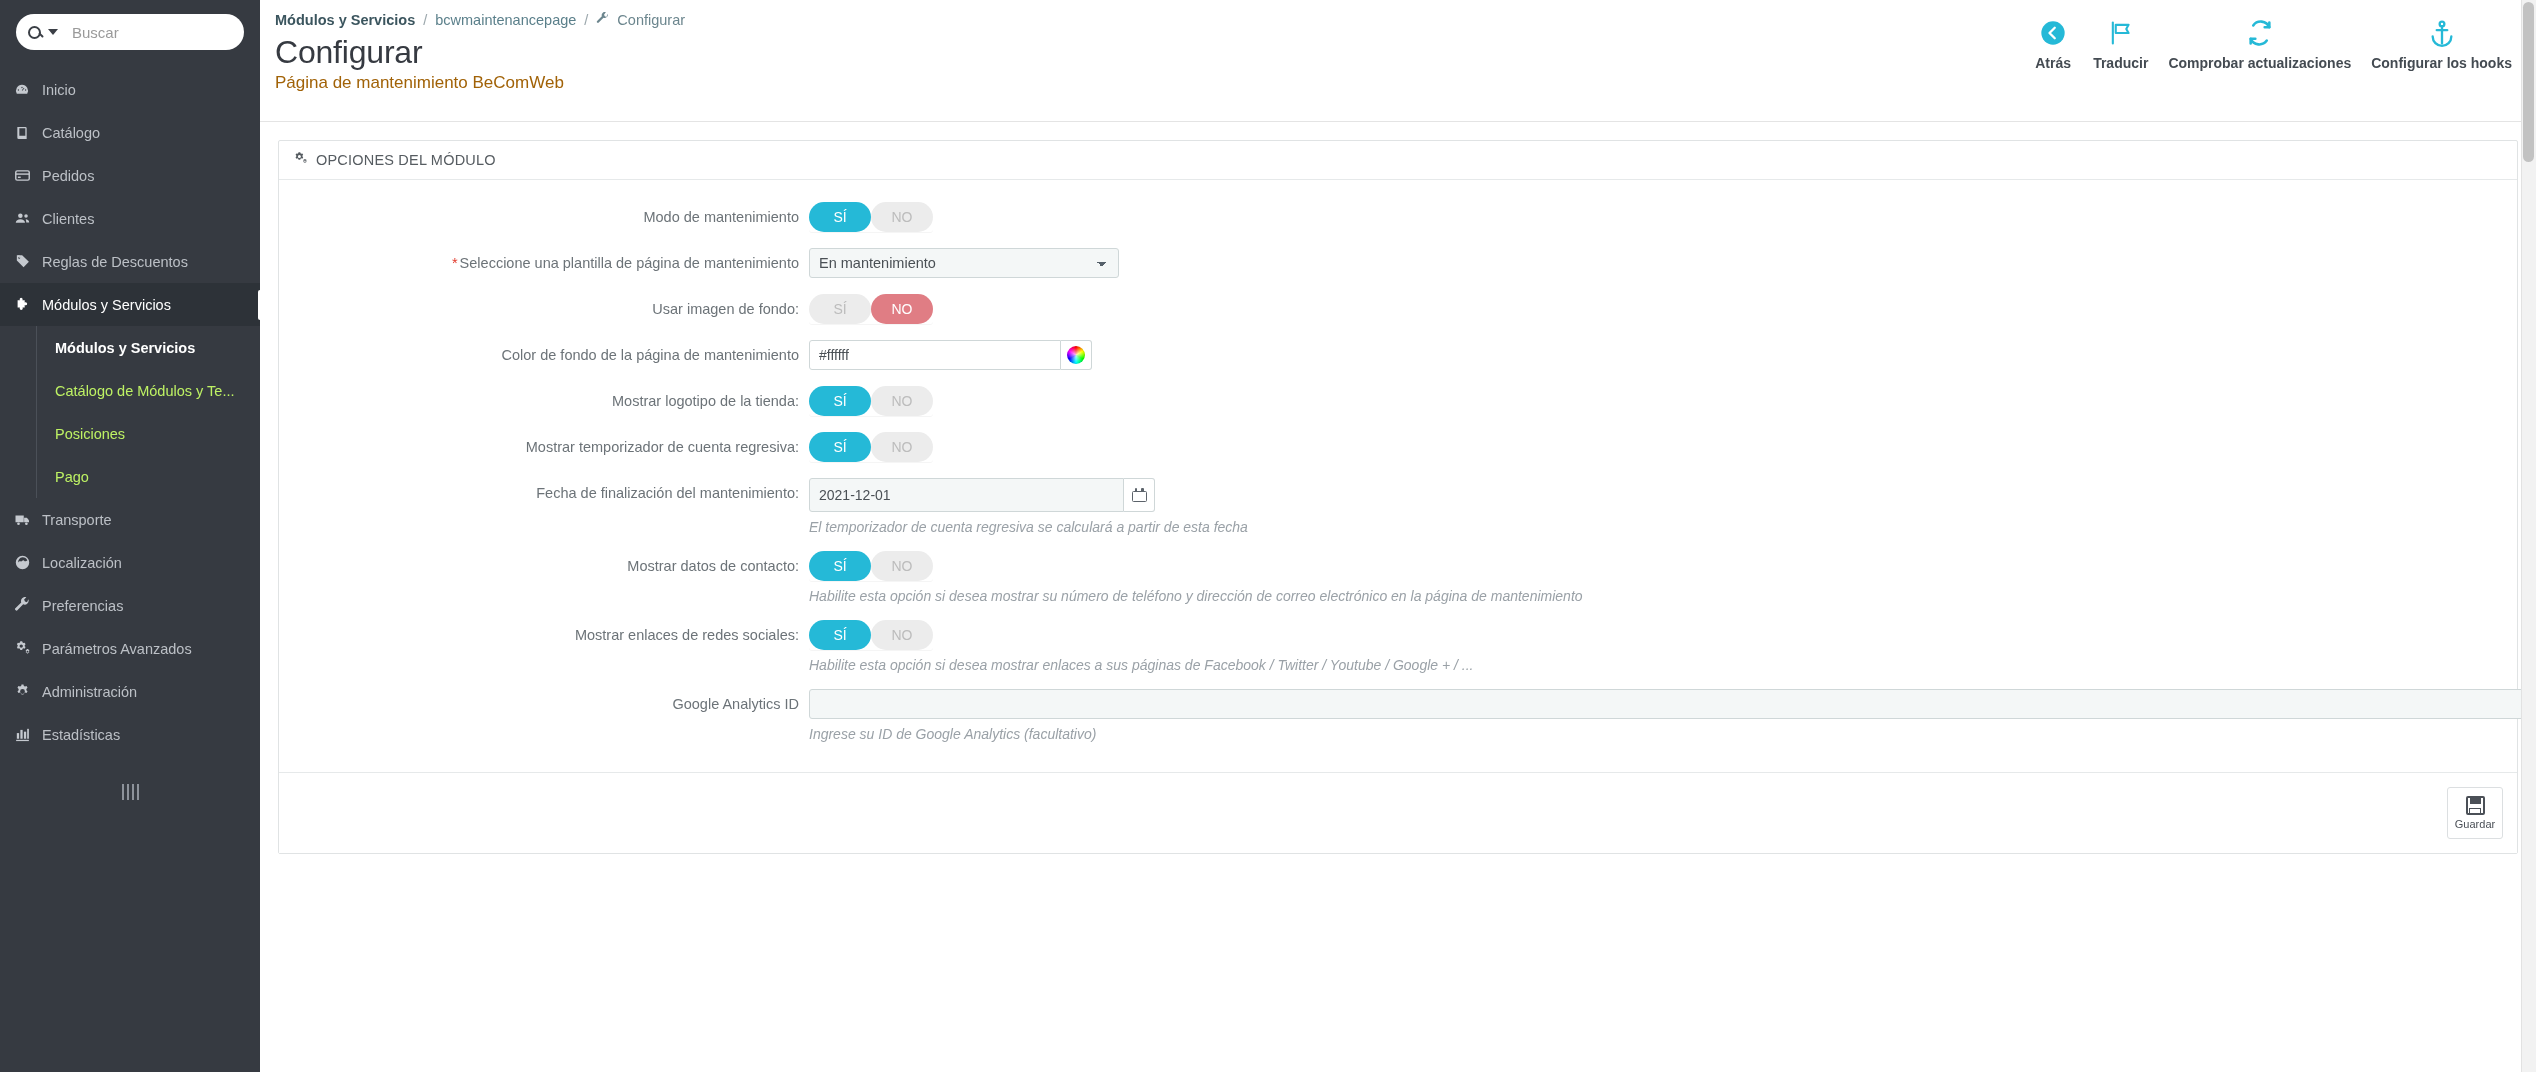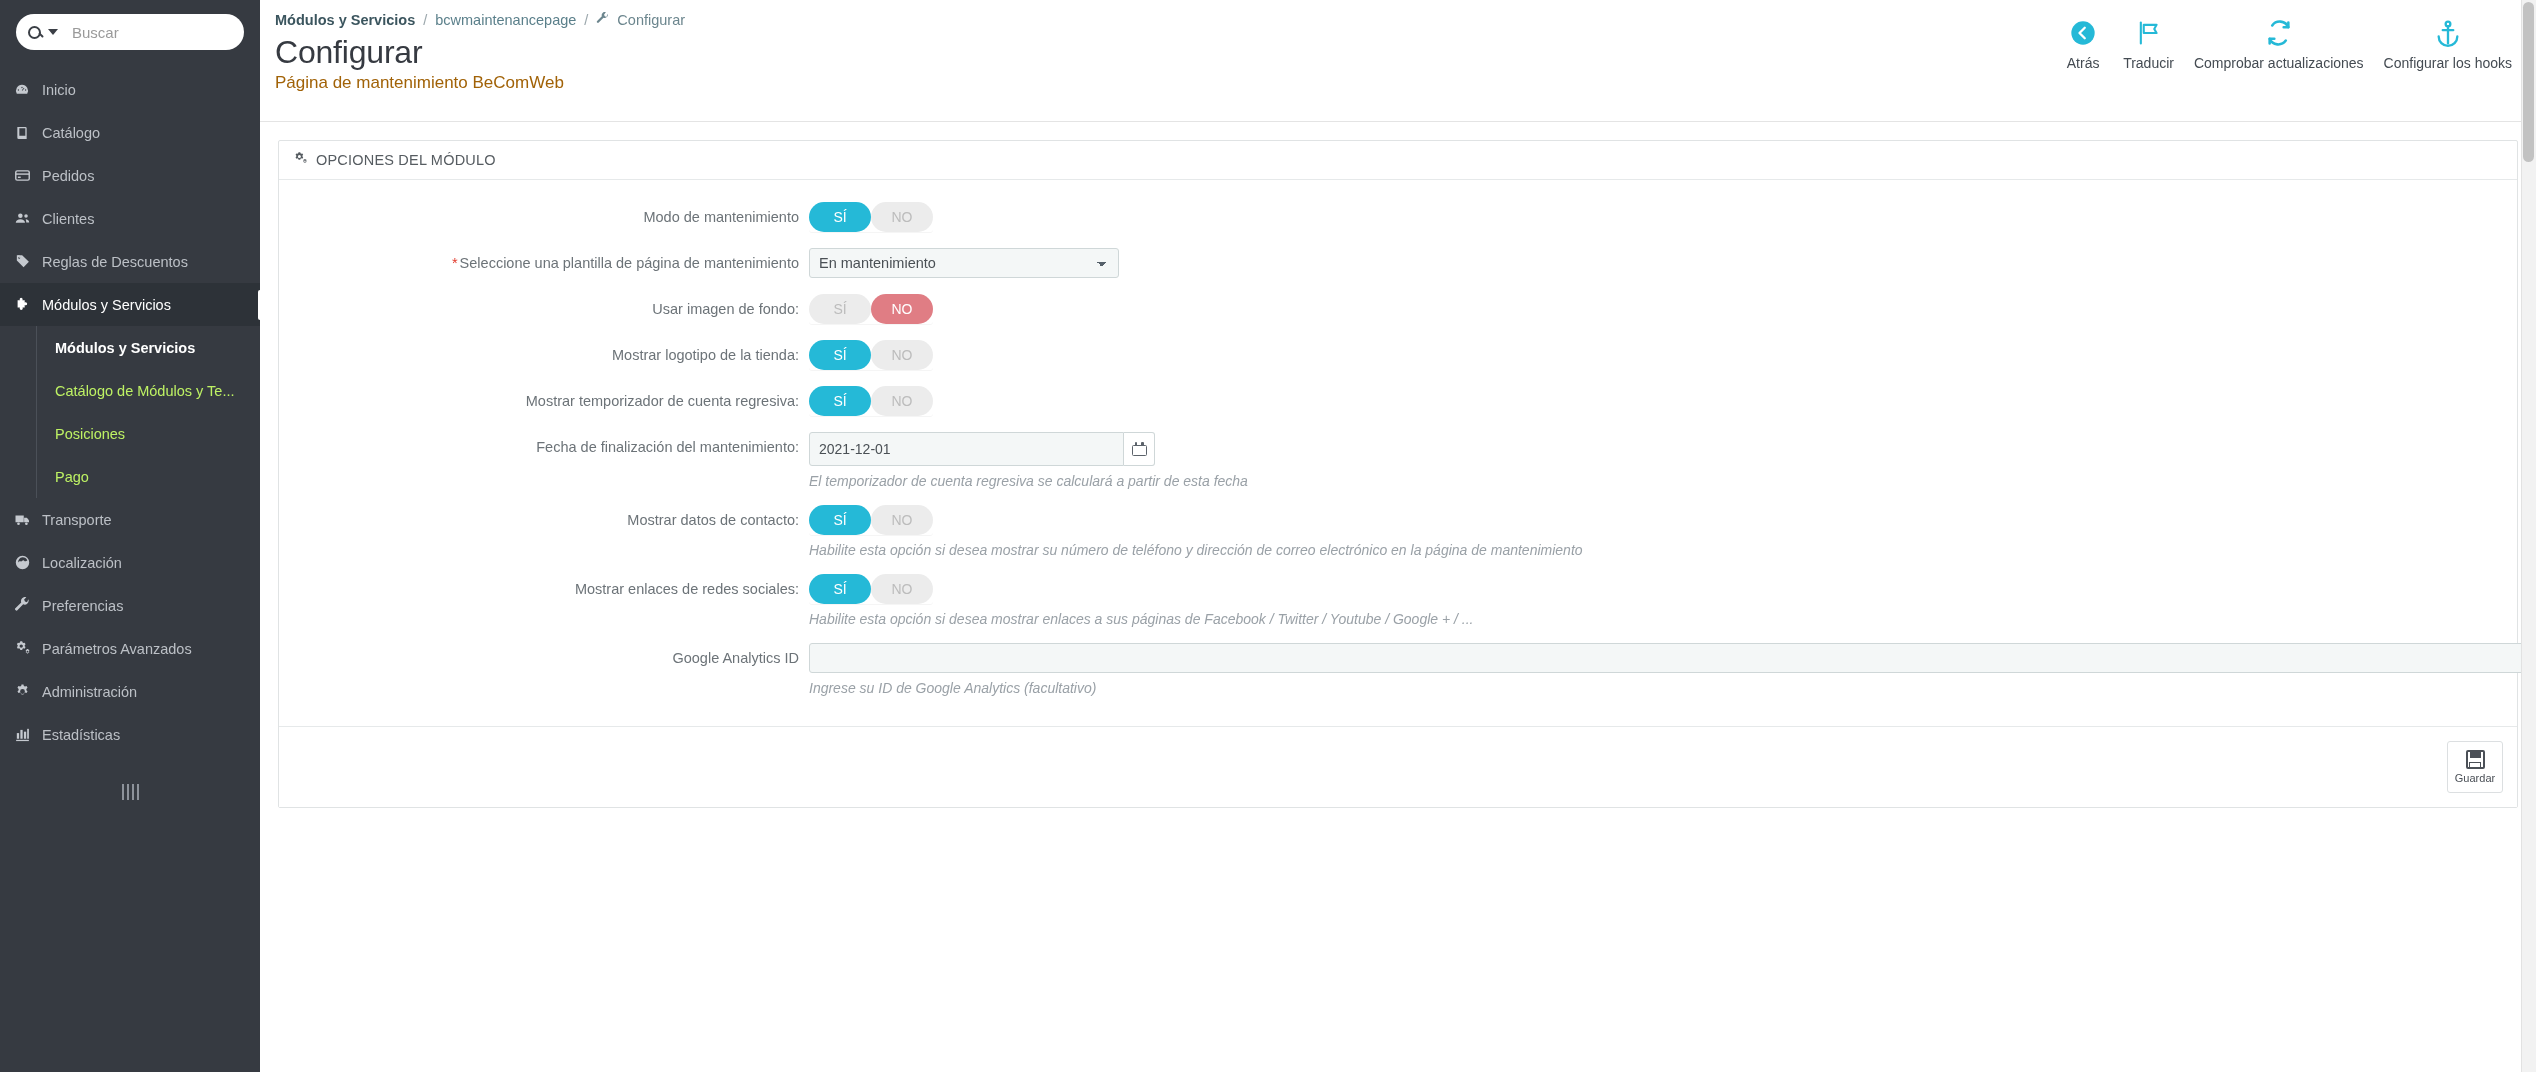--- a/index.html
+++ b/index.html
@@ -97,21 +97,21 @@
 
   .toolbar {
     position: absolute; right: 14px; top: 12px;
     display: flex; align-items: flex-start; gap: 0;
   }
   .tb-btn {
     display: flex; flex-direction: column; align-items: center; justify-content: flex-start;
     min-width: 60px; padding: 4px 10px 0 10px; cursor: pointer; text-decoration: none;
   }
   .tb-ico { color: #25b9d7; height: 34px; display: flex; align-items: center; justify-content: center; }
-  .tb-label { font-size: 14px; color: #444b52; margin-top: 5px; white-space: nowrap; }
+  .tb-label { font-size: 14px; color: #444b52; margin-top: 5px; white-space: nowrap; font-weight: bold; }
 
   .content { padding: 18px 18px 0 18px; background: #ffffff; height: calc(1072px - 122px); }
 
   .panel {
     border: 1px solid #e0e3e4; background: #ffffff; border-radius: 2px;
     width: 100%;
   }
   .panel-head {
     display: flex; align-items: center; gap: 8px;
     padding: 10px 14px; border-bottom: 1px solid #e6e9ea;
@@ -444,20 +444,31 @@
             <div class="form-row">
               <div class="lbl"><span class="req">*</span><span>Seleccione una plantilla de página de mantenimiento</span></div>
               <div class="ctl"><select class="select-box"><option>En mantenimiento</option></select></div>
             </div>
             <div class="form-row">
               <div class="lbl"><span>Usar imagen de fondo:</span></div>
               <div class="ctl"><div class="switch">
                   <span class="off-gray">SÍ</span>
                   <span class="on-no">NO</span>
                 </div></div>
+            </div>
+            <div class="form-row">
+              <div class="lbl"><span>Color de fondo de la página de mantenimiento</span></div>
+              <div class="ctl">
+                <div class="input-group">
+                  <input class="text-input" style="width: 252px;" type="text" value="#ffffff">
+                  <span class="input-addon">
+                    <span class="color-wheel"></span>
+                  </span>
+                </div>
+              </div>
             </div>
             <div class="form-row">
               <div class="lbl"><span>Mostrar logotipo de la tienda:</span></div>
               <div class="ctl"><div class="switch">
                   <span class="on-yes">SÍ</span>
                   <span class="off-gray">NO</span>
                 </div></div>
             </div>
             <div class="form-row">
               <div class="lbl"><span>Mostrar temporizador de cuenta regresiva:</span></div>

